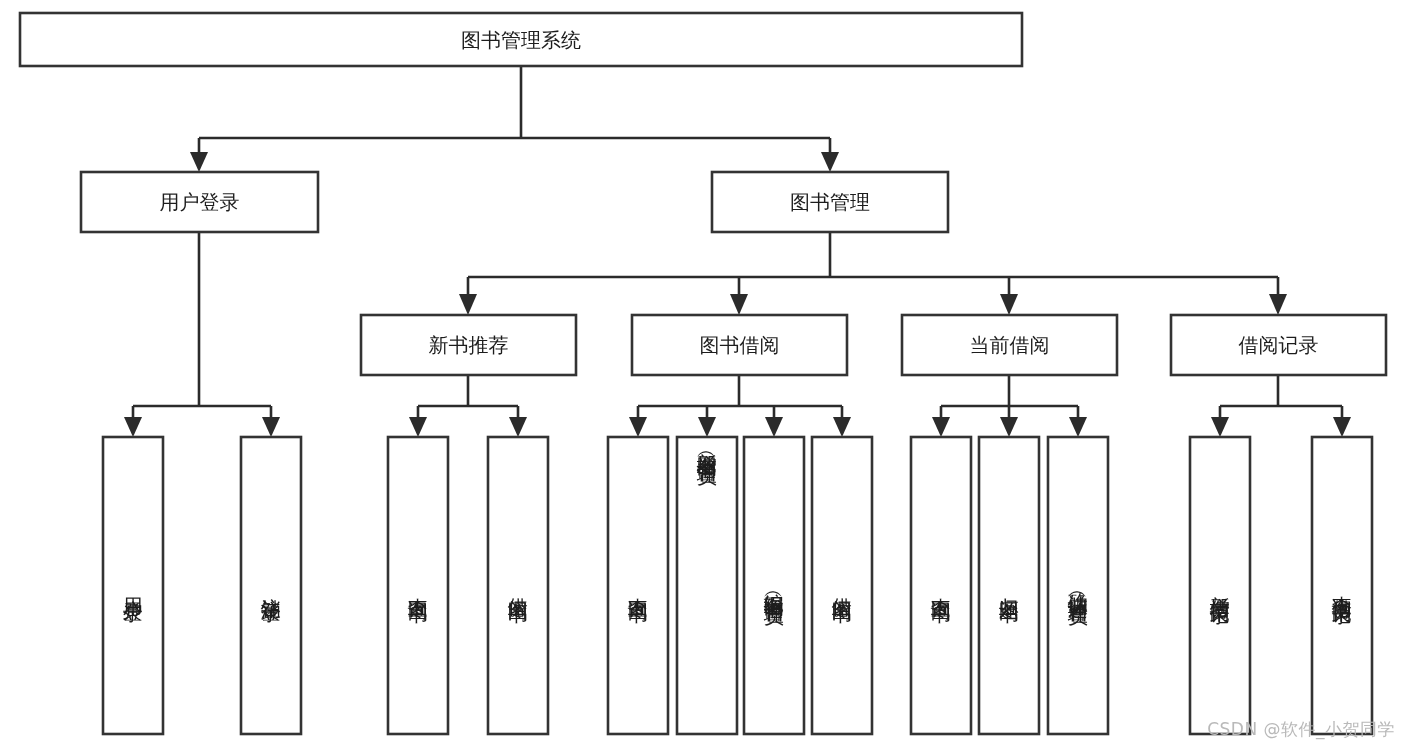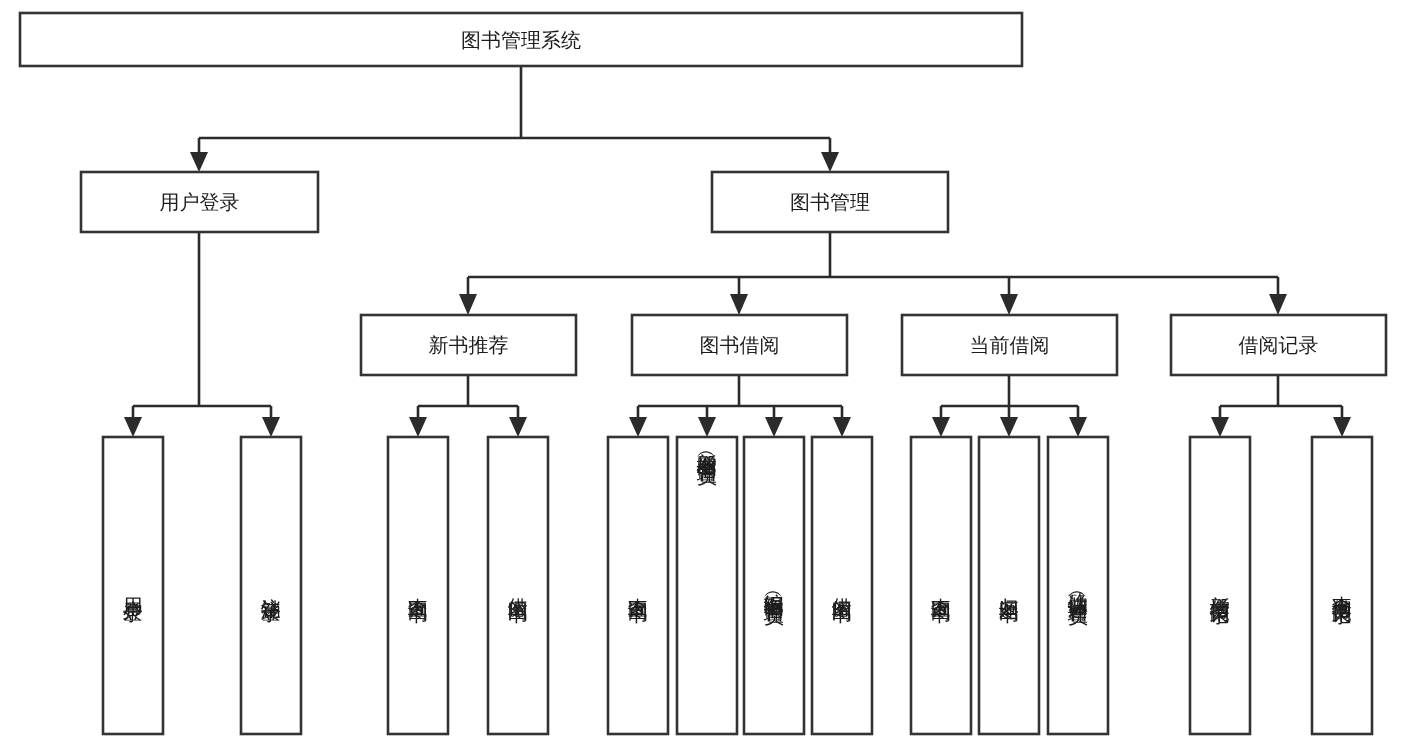--- a/index.html
+++ b/index.html
@@ -199,13 +199,14 @@
   <div class="leaf-label" style="left: 744px; top: 437px; width: 60px; height: 297px; display: flex; align-items: center; justify-content: center;">编辑图书（管理员）</div>
   <div class="leaf-label" style="left: 812px; top: 437px; width: 60px; height: 297px; display: flex; align-items: center; justify-content: center;">借阅图书</div>
 
   <div class="leaf-label" style="left: 911px; top: 437px; width: 60px; height: 297px; display: flex; align-items: center; justify-content: center;">查询图书</div>
   <div class="leaf-label" style="left: 979px; top: 437px; width: 60px; height: 297px; display: flex; align-items: center; justify-content: center;">归还图书</div>
   <div class="leaf-label" style="left: 1048px; top: 437px; width: 60px; height: 297px; display: flex; align-items: center; justify-content: center;">确认归还（管理员）</div>
 
   <div class="leaf-label" style="left: 1190px; top: 437px; width: 60px; height: 297px; display: flex; align-items: center; justify-content: center;">新增借阅记录</div>
   <div class="leaf-label" style="left: 1312px; top: 437px; width: 60px; height: 297px; display: flex; align-items: center; justify-content: center;">查询借阅记录</div>
 
+  <div class="watermark">CSDN @软件_小贺同学</div>
 </div>
 
 </body></html>

